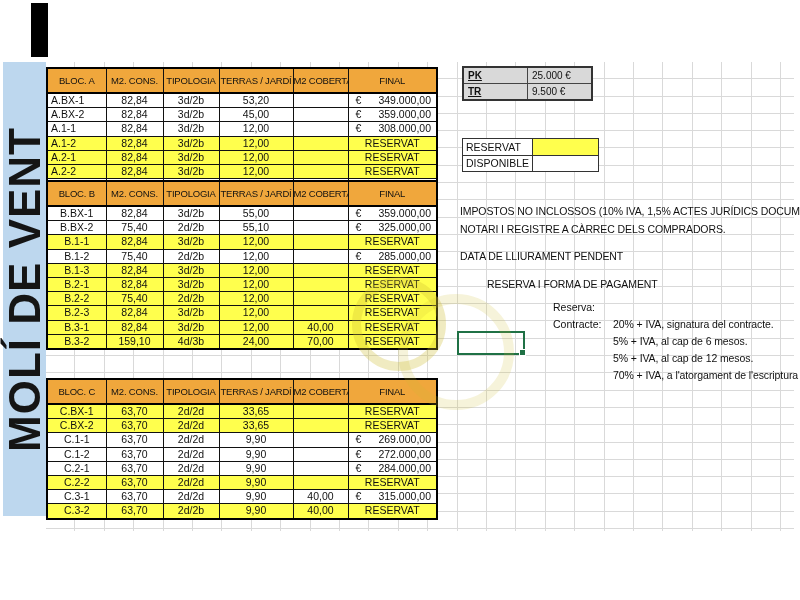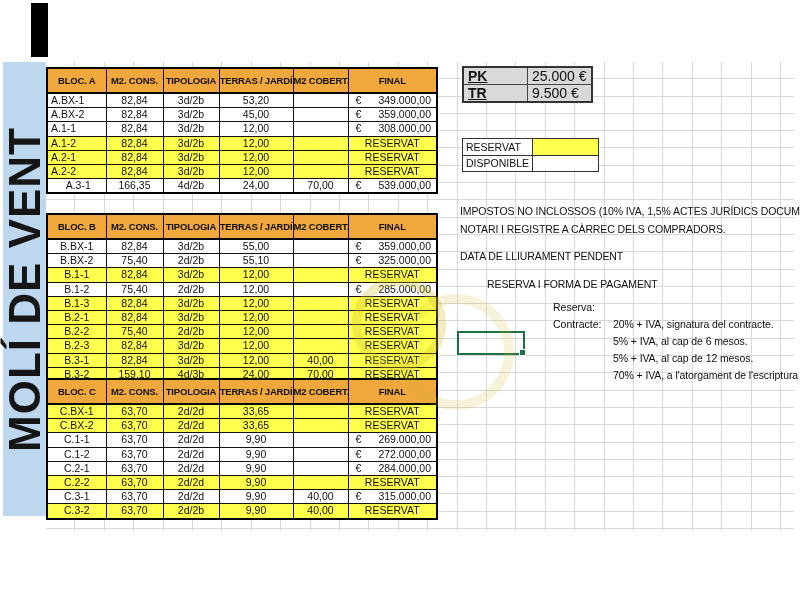--- a/index.html
+++ b/index.html
@@ -17,32 +17,32 @@
 
   
   #sidebar{position:absolute;left:3px;top:62px;width:43px;height:454px;background:var(--blue,#BDD7EE);
     z-index:3;display:flex;align-items:center;justify-content:center;}
   #sidebar .vtitle{writing-mode:vertical-rl;transform:rotate(180deg);font-weight:bold;font-size:44px;
     letter-spacing:1px;color:#151515;white-space:nowrap;}
 
   
   #tables table{position:absolute;left:46px;border-collapse:collapse;table-layout:fixed;width:390px;
     background:#fff;z-index:5;border:2px solid #000;}
-  #tables .block0{top:67px;} #tables .block1{top:213px;} #tables .block2{top:378px;}
+  #tables .block0{top:67px;} #tables .block1{top:180px;} #tables .block2{top:378px;}
   #tables th,#tables td{border:1px solid #111;padding:0;text-align:center;white-space:nowrap;overflow:hidden;}
-  #tables th{background:var(--orange,#F0A73C);font-weight:bold;font-size:9.5px;height:23px;
+  #tables th{background:var(--orange,#F0A73C);font-weight:normal;font-size:9.5px;height:23px;
     letter-spacing:-0.2px;border-bottom:2px solid #000;}
   #tables td{font-size:10.5px;height:13.2px;line-height:13px;}
   #tables td[style]{padding-left:3px;}
   #tables tr.reserved td{background:var(--yellow,#FFFF4D);}
   .final-price{display:flex;justify-content:space-between;align-items:center;padding:0 5px 0 7px;}
 
   
   #pk-table{position:absolute;left:462px;top:66px;border-collapse:collapse;z-index:5;border:2px solid #333;}
-  #pk-table td{border:1px solid #444;background:var(--grey,#D9D9D9);height:15px;font-size:14px;padding:0 4px;}
+  #pk-table td{border:1px solid #444;background:var(--grey,#D9D9D9);height:15px;font-size:10px;padding:0 4px;}
   #pk-table td.lbl{width:55px;font-weight:bold;text-decoration:underline;text-align:left;}
   #pk-table td.val{width:55px;text-align:left;}
 
   
   #legend{position:absolute;left:462px;top:138px;border-collapse:collapse;z-index:5;border:1px solid #333;}
   #legend td{border:1px solid #333;height:15.5px;font-size:10.5px;padding:0 3px;background:#fff;}
   #legend td.lbl{width:54px;text-align:left;}
   #legend td.sw{width:59px;}
   #legend td.sw-yellow{background:var(--yellow,#FFFF4D);}
 

